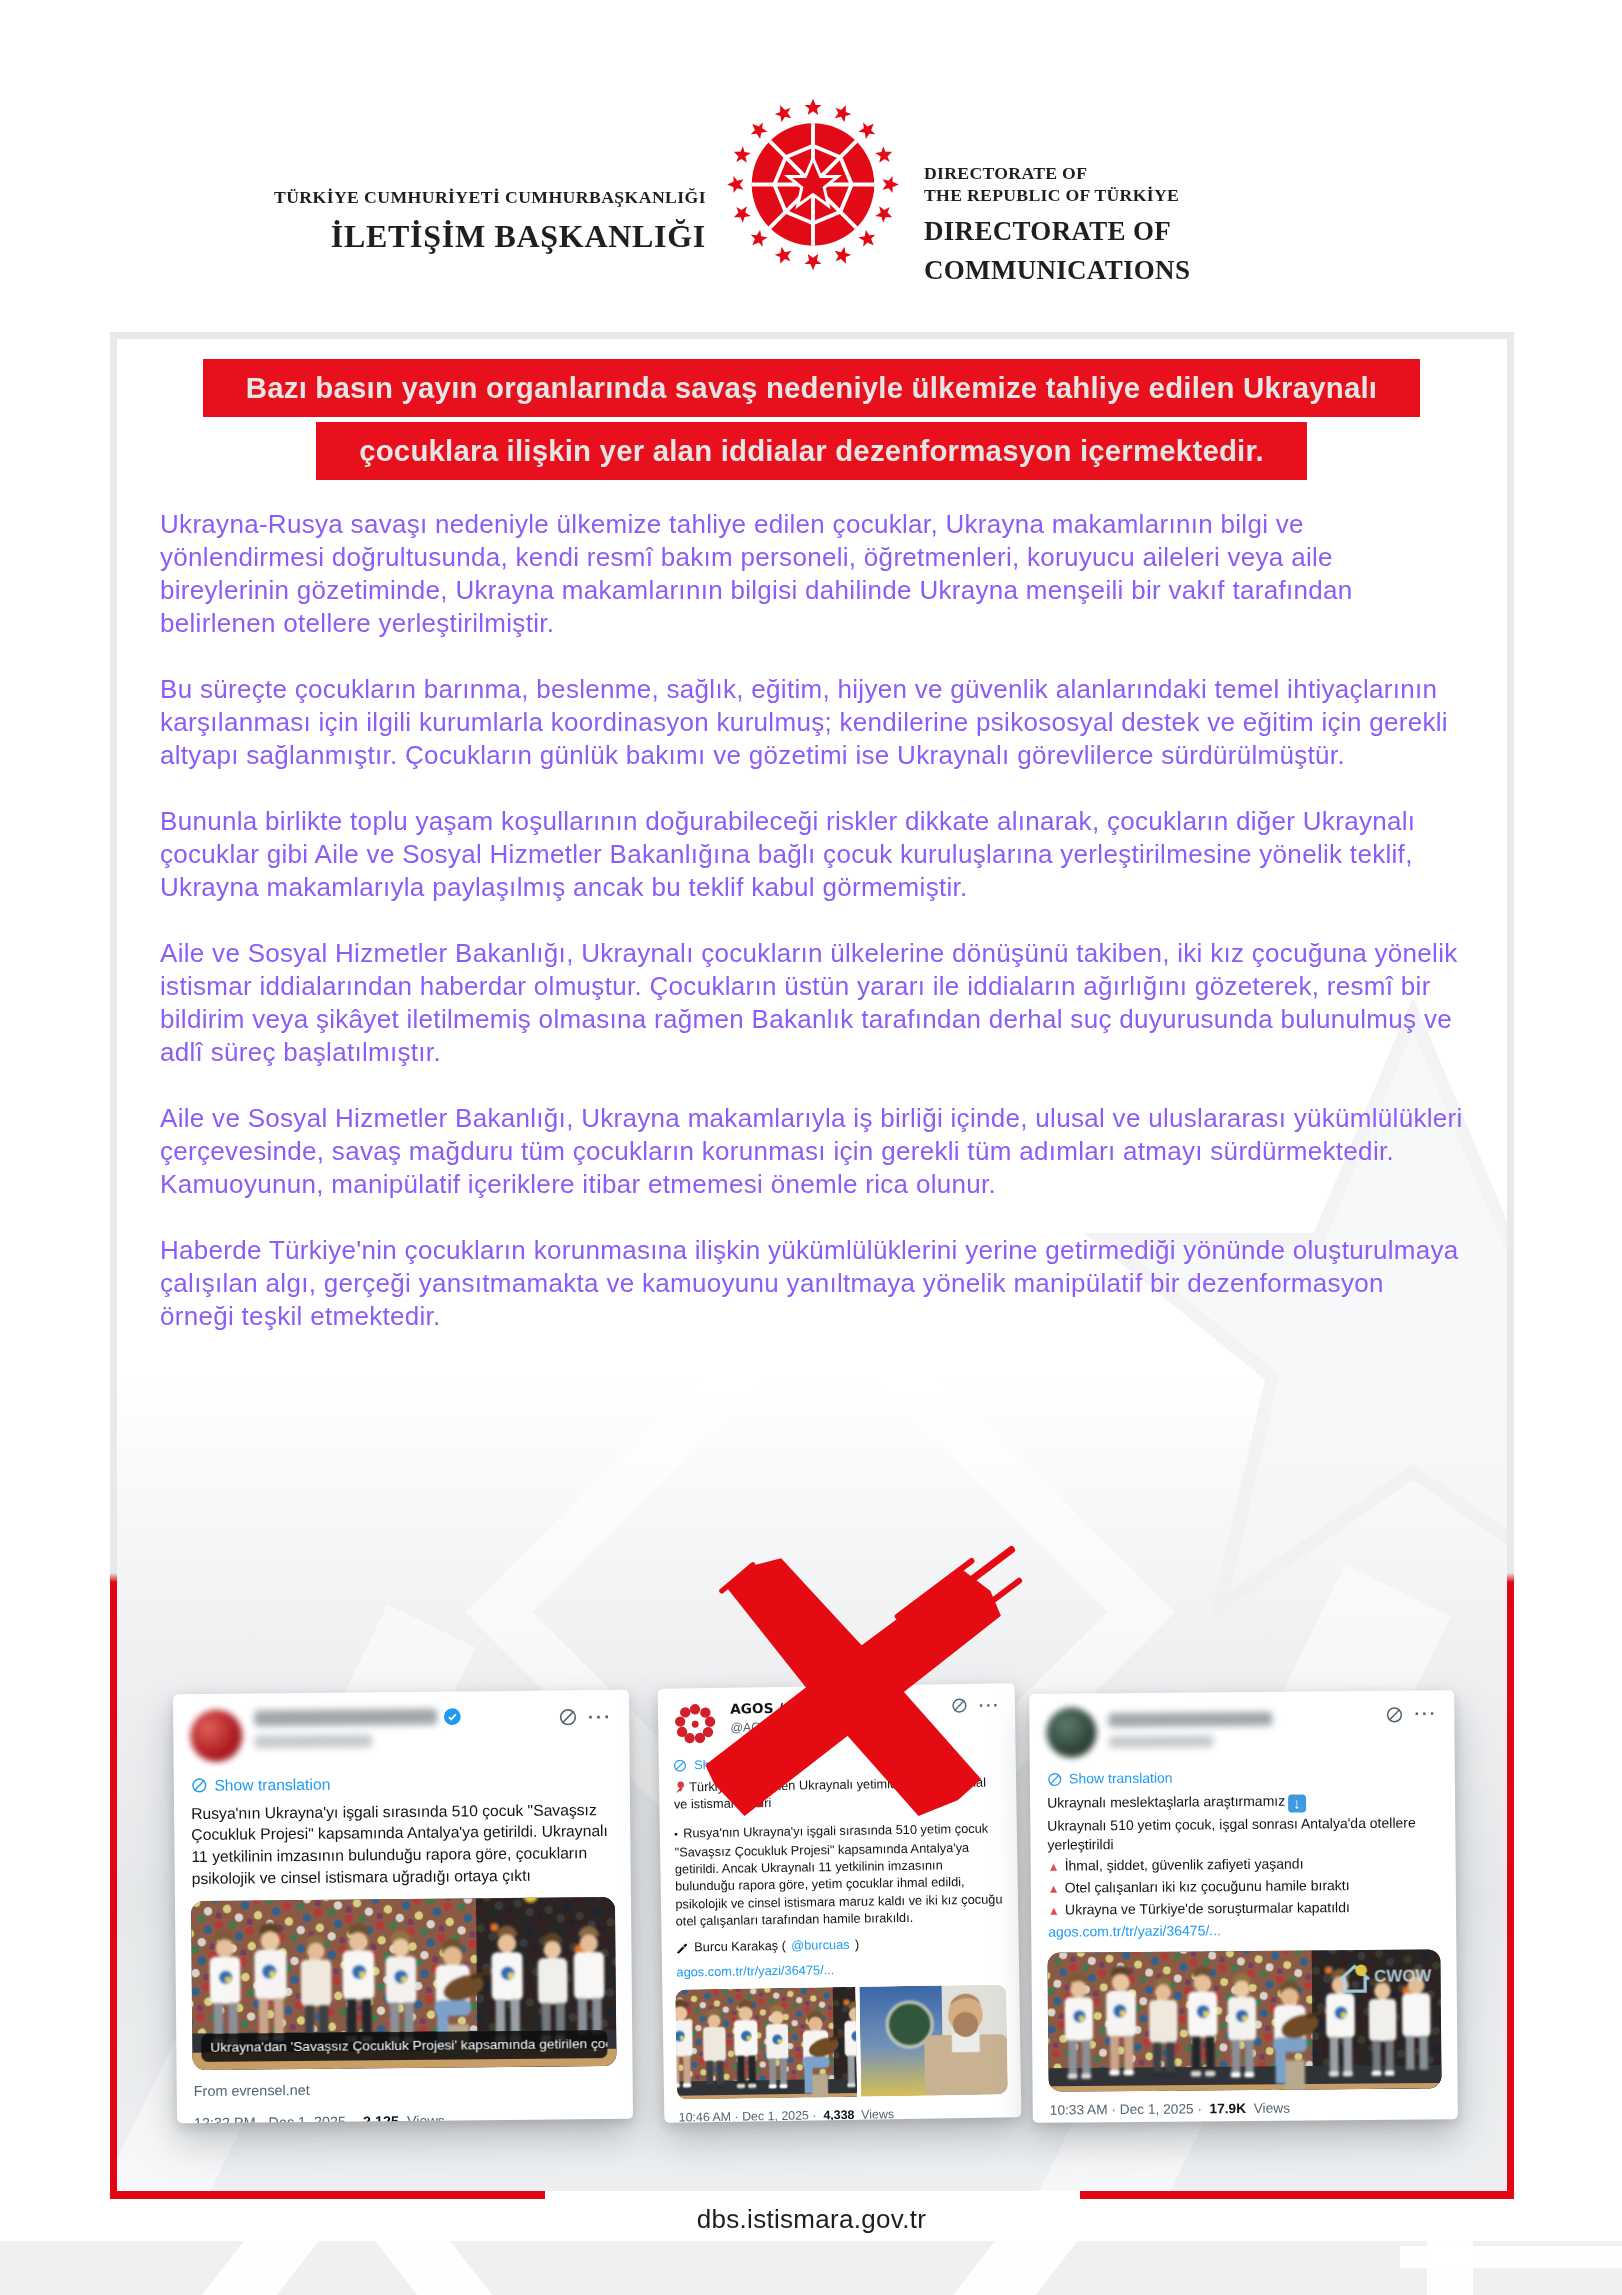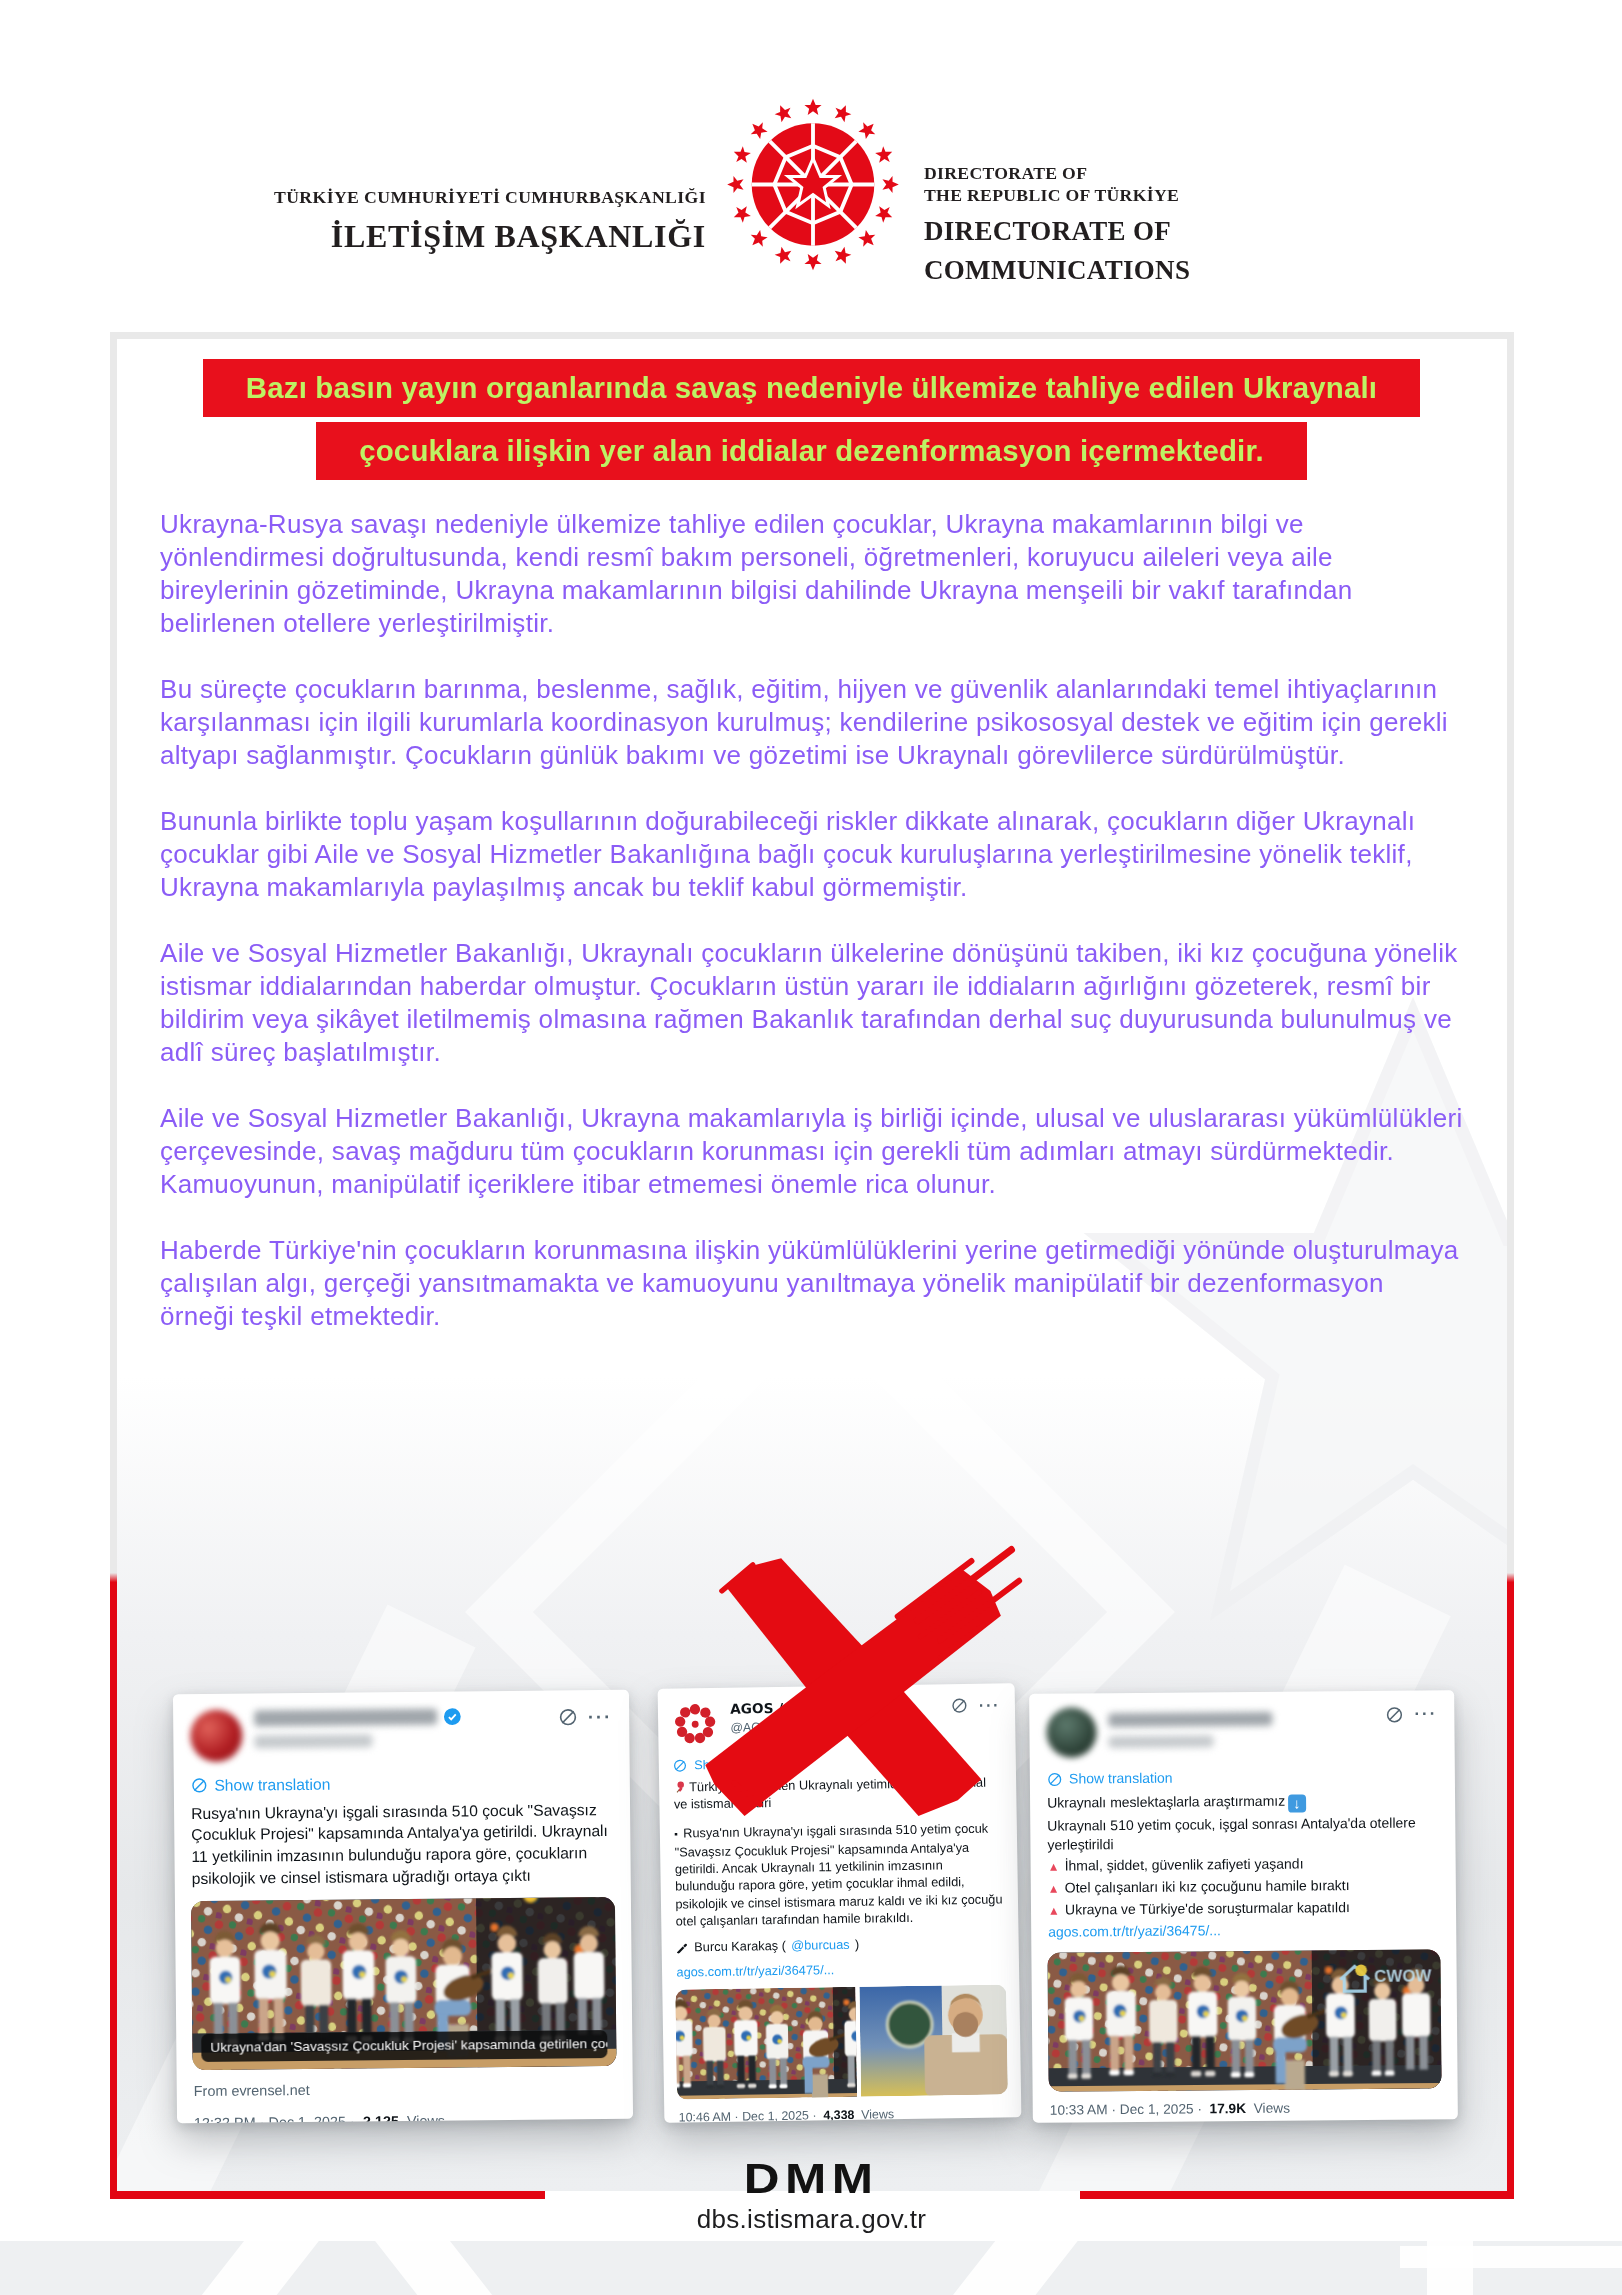--- a/index.html
+++ b/index.html
@@ -33,21 +33,21 @@
   .wm{position:absolute;pointer-events:none;}
   #wm-star{left:936px;top:641px;width:720px;height:720px;opacity:.75;}
   #wm-diamond{left:452px;top:1021px;width:406px;height:406px;border:48px solid rgba(255,255,255,.55);
               transform:rotate(45deg);}
   .stripe{position:absolute;background:rgba(255,255,255,.5);}
   #ps1{left:79px;top:1243px;width:98px;height:851px;transform:rotate(26deg);}
   #ps2{left:1021px;top:1204px;width:118px;height:916px;transform:rotate(26deg);}
 
   
   #banner{position:absolute;left:0;right:0;top:359px;text-align:center;z-index:7;}
-  .bannerline{display:inline-block;background:#e8101c;color:#bef264;font-weight:700;
+  .bannerline{display:inline-block;background:#e8101c;color:#e5e5e5;font-weight:700;
               font-size:29.4px;line-height:58px;padding:0 43px;letter-spacing:0.2px;}
   #banner .l2{margin-top:5.2px;}
 
   
   #bodytext{position:absolute;left:160px;top:508px;width:1303px;z-index:6;
             color:#8b5cf6;font-size:26px;line-height:33px;letter-spacing:0.3px;}
   #bodytext p{margin:0;}
   #bodytext p + p{margin-top:33px;}
 
   
@@ -527,21 +527,20 @@
         <rect x="350" y="92" width="190" height="11" rx="5"></rect>
         <rect x="340" y="116" width="120" height="8" rx="4"></rect>
         <rect x="360" y="138" width="160" height="9" rx="4"></rect>
         <rect x="345" y="160" width="90" height="7" rx="3"></rect>
       </g>
       <rect x="60" y="390" width="60" height="8" rx="4" transform="rotate(40 90 394)"></rect>
       <rect x="40" y="60" width="70" height="8" rx="4" transform="rotate(-40 75 64)"></rect>
     </g>
   </svg>
 
-  <div id="dmm"><span>DMM</span></div>
   <div id="whiteband"></div>
   <div id="url">dbs.istismara.gov.tr</div>
   <div id="footpattern">
     <div class="st" style="left:216px;top:-39px;width:59px;height:170px;transform:rotate(38deg)"></div>
     <div class="st" style="left:419px;top:-39px;width:59px;height:170px;transform:rotate(-38deg)"></div>
     <div class="st" style="left:968px;top:-39px;width:65px;height:170px;transform:rotate(38deg)"></div>
     <div class="st" style="left:1427px;top:-26px;width:46px;height:144px"></div>
     <div class="st" style="left:1400px;top:5.2px;width:222px;height:22px"></div>
   </div>
 

